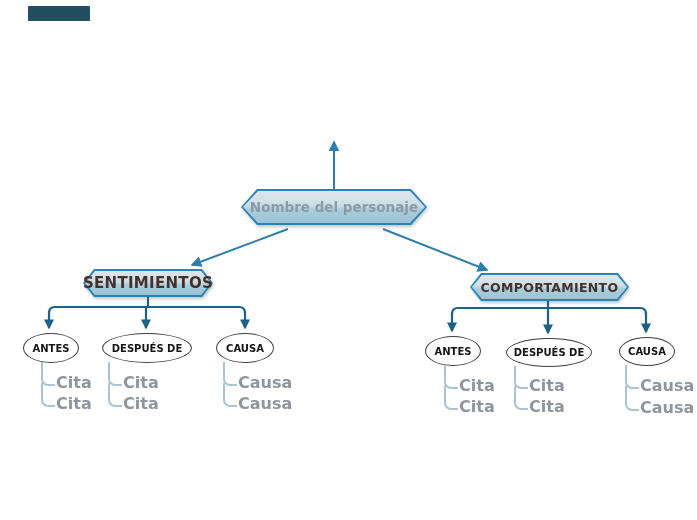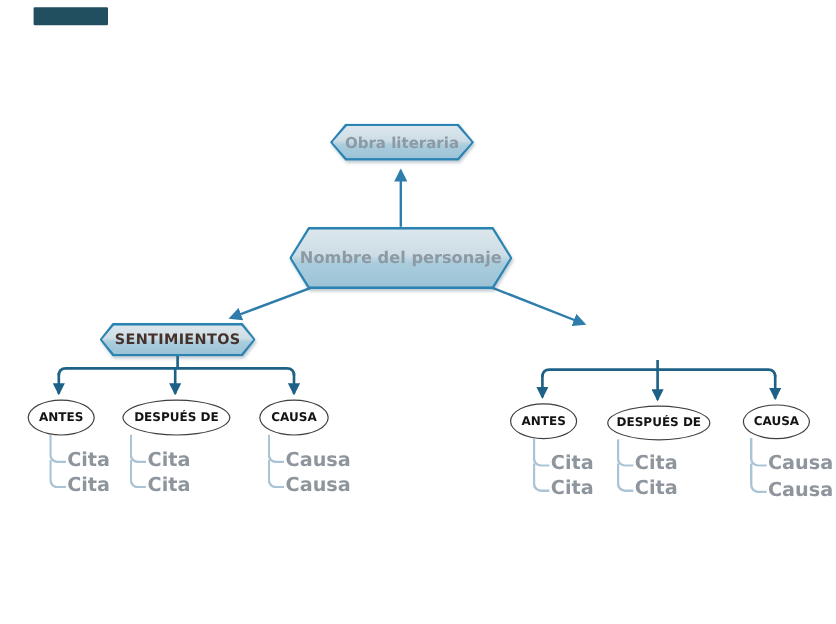--- a/index.html
+++ b/index.html
@@ -69,38 +69,38 @@
     <path d="M146,307 L146,328" stroke="#1e6186" stroke-width="2.2" fill="none" marker-end="url(#arrDark)"></path>
     <path d="M245,311 L245,328" stroke="#1e6186" stroke-width="2.2" fill="none" marker-end="url(#arrDark)"></path>
 
     <path d="M548,300 L548,308" stroke="#1e6186" stroke-width="2.2" fill="none"></path>
     <path d="M452,314 Q452,308 458,308 L640,308 Q646,308 646,314" stroke="#1e6186" stroke-width="2.2" fill="none"></path>
     <path d="M452,312 L452,331" stroke="#1e6186" stroke-width="2.2" fill="none" marker-end="url(#arrDark)"></path>
     <path d="M548,308 L548,333" stroke="#1e6186" stroke-width="2.2" fill="none" marker-end="url(#arrDark)"></path>
     <path d="M646,312 L646,332" stroke="#1e6186" stroke-width="2.2" fill="none" marker-end="url(#arrDark)"></path>
   </svg>
 
-  <div class="hexagon" style="left:275px; top:103px; width:120px; height:31px; --cap:13px;">
-    <div class="hex-border"></div>
-    <div class="hex-fill"></div>
-    <div class="hex-label title-text" style="font-size:12.5px;">Obra literaria</div>
-  </div>
 
-  <div class="hexagon" style="left:241px; top:189px; width:186px; height:52px; --cap:16px;">
+  <div class="hexagon" style="left:241px; top:189px; width:186px; height:36px; --cap:16px;">
     <div class="hex-border"></div>
     <div class="hex-fill"></div>
     <div class="hex-label title-text" style="font-size:13.5px;">Nombre del personaje</div>
   </div>
 
   <div class="hexagon" style="left:83px; top:269px; width:130px; height:28px; --cap:11px;">
     <div class="hex-border"></div>
     <div class="hex-fill"></div>
-    <div class="hex-label branch-text" style="font-size:12px;">SENTIMIENTOS</div>
+    <div class="hex-label branch-text" style="font-size:15px;">SENTIMIENTOS</div>
   </div>
 
+  <div class="hexagon" style="left:470px; top:273px; width:159px; height:28px; --cap:11px;">
+    <div class="hex-border"></div>
+    <div class="hex-fill"></div>
+    <div class="hex-label branch-text" style="font-size:12.5px;">COMPORTAMIENTO</div>
+  </div>
 
   <div class="enode" style="left:23px;  top:333px; width:54px; height:28px;">ANTES</div>
   <div class="enode" style="left:102px; top:333px; width:88px; height:28px;">DESPUÉS DE</div>
   <div class="enode" style="left:216px; top:333px; width:56px; height:28px;">CAUSA</div>
 
   <div class="enode" style="left:425px; top:336px; width:54px; height:28px;">ANTES</div>
   <div class="enode" style="left:506px; top:338px; width:84px; height:27px;">DESPUÉS DE</div>
   <div class="enode" style="left:619px; top:337px; width:54px; height:27px;">CAUSA</div>
 
   <div class="elbow" style="left:41px; top:362px; height:22px;"></div>

